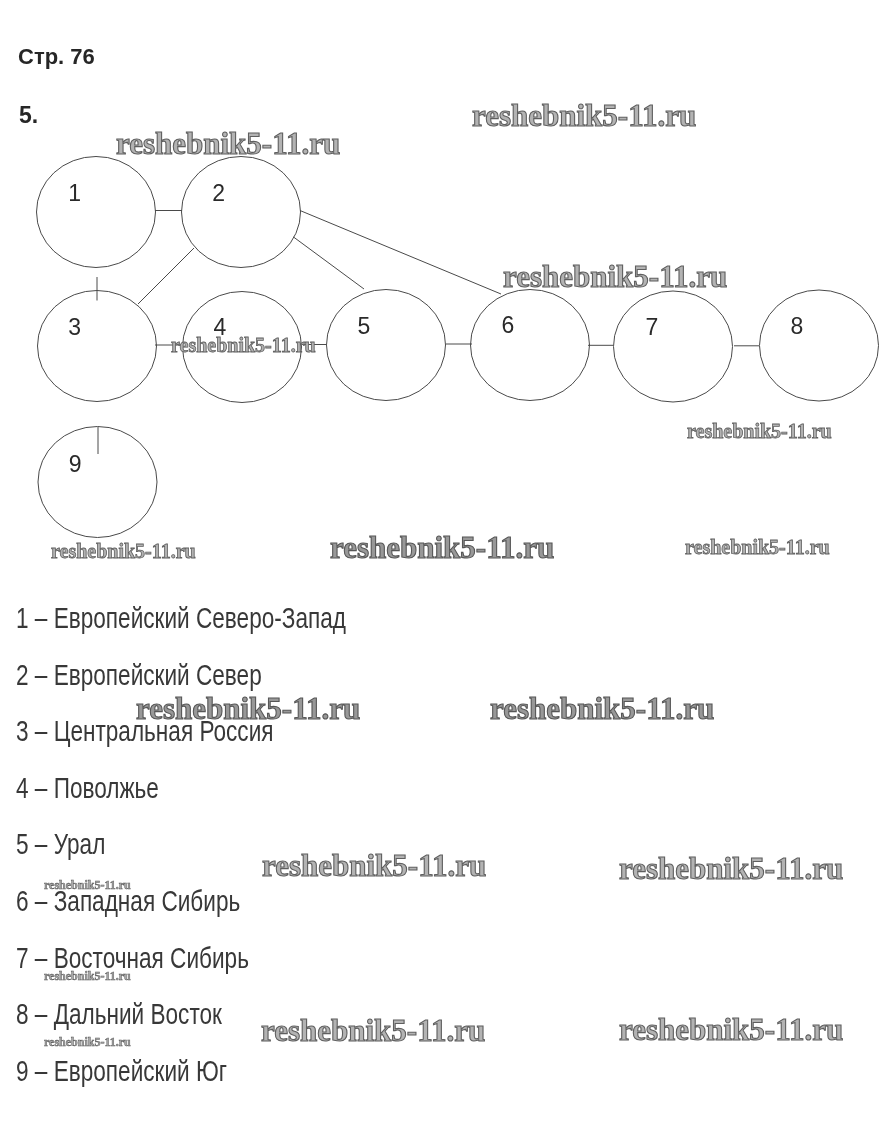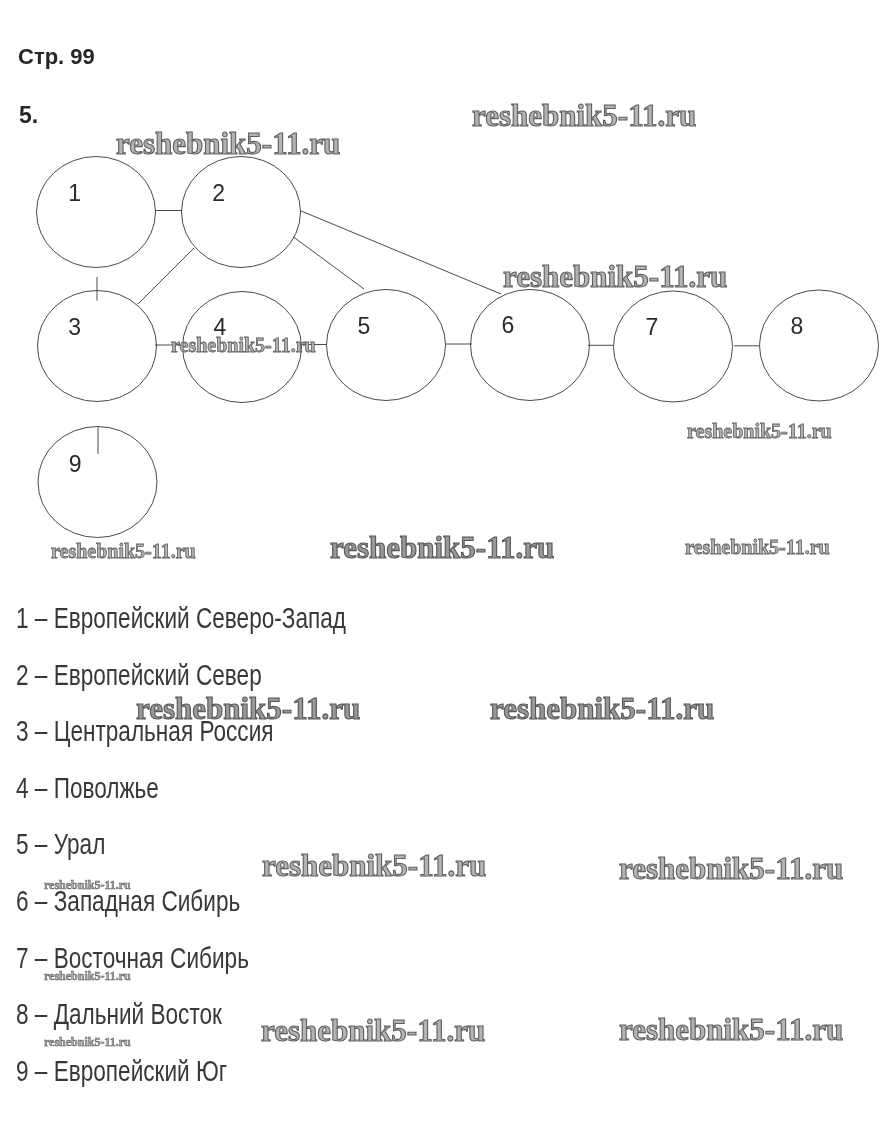--- a/index.html
+++ b/index.html
@@ -13,21 +13,21 @@
       -webkit-text-stroke:1.1px #5f5f5f;}
   .wmL{font-size:31px;}
   .wmM{font-size:20px;-webkit-text-stroke:0.8px #616161;color:#b2b2b2;}
   .wmS{font-size:12px;-webkit-text-stroke:0.5px #5d5d5d;color:#a9a9a9;}
   .wmD{color:#989898;-webkit-text-stroke:1.1px #575757;}
   svg{position:absolute;left:0;top:0;}
 </style>
 </head>
 <body>
 <div id="page">
-  <div class="hdr" id="hdr1" style="left:18px;top:44px;font-size:22px;">Стр. 99</div>
+  <div class="hdr" id="hdr1" style="left:18px;top:44px;font-size:22px;">Стр. 76</div>
   <div class="hdr" id="hdr2" style="left:19px;top:102px;font-size:23px;">5.</div>
 
   <svg width="889" height="600" viewBox="0 0 889 600">
     <g fill="none" stroke="#4a4a4a" stroke-width="1">
       <ellipse cx="96" cy="212" rx="59.5" ry="55.5"></ellipse>
       <ellipse cx="241" cy="212" rx="59.5" ry="55.5"></ellipse>
       <ellipse cx="97" cy="346" rx="59.5" ry="55.5"></ellipse>
       <ellipse cx="242" cy="347" rx="59.5" ry="55.5"></ellipse>
       <ellipse cx="386" cy="345" rx="59.5" ry="55.5"></ellipse>
       <ellipse cx="530" cy="345" rx="59.5" ry="55.5"></ellipse>

